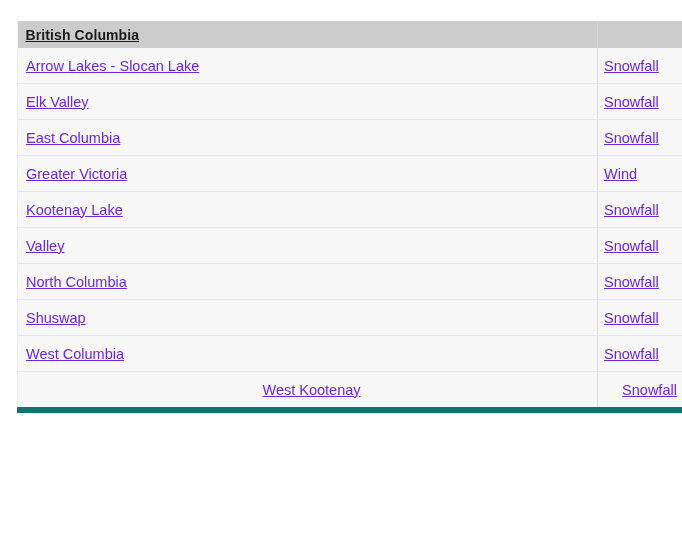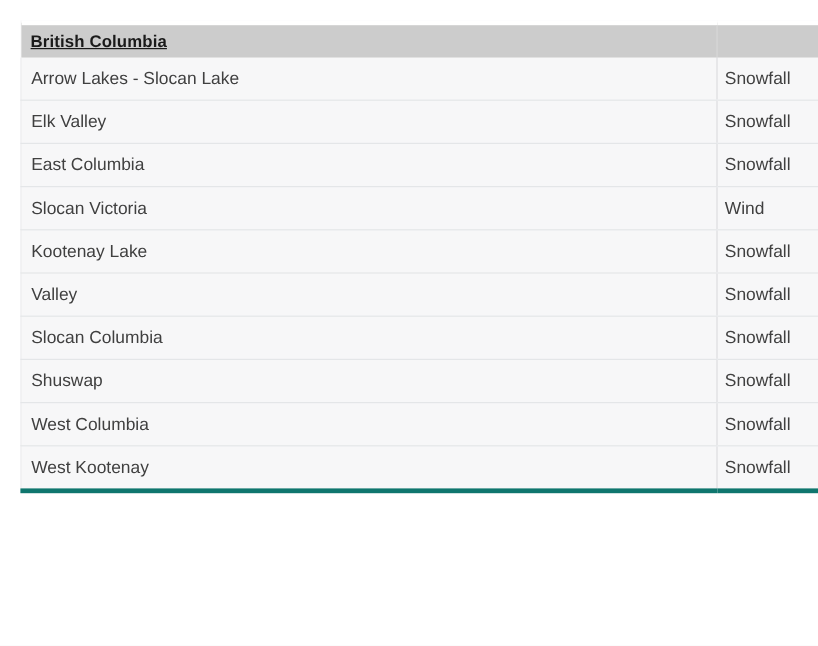--- a/index.html
+++ b/index.html
@@ -56,37 +56,39 @@
 
   
   .data-row > td {
     height: 35px;
     background: #f7f7f8;
     border-bottom: 1px solid #e4e6e8;
     padding: 0;
     vertical-align: middle;
   }
   .data-row:last-child > td {
-    border-bottom: 4px solid #0f766e;
+    border-bottom: 6px solid #0f766e;
+    text-align: center;
   }
 
   .cell-region {
     padding-left: 8px !important;
     border-left: 1px solid #ededef;
   }
   .cell-hazard {
     padding-left: 6px !important;
     border-left: 1px solid #dcdde0;
     border-right: 1px solid #ededef;
   }
 
   .link {
     font-size: 14.5px;
     line-height: 17px;
-    color: #404040;
+    color: #6d28d9;
+    text-decoration: underline;
     text-underline-offset: 1px;
     cursor: pointer;
     display: inline-block;
     white-space: nowrap;
   }
 
   .table-footer {
     width: 678px;
     height: 3px;
     background: #ffffff;
@@ -115,33 +117,33 @@
       </tr>
       <tr class="data-row">
         <td class="cell-region"><span class="link">Elk Valley</span></td>
         <td class="cell-hazard"><span class="link">Snowfall</span></td>
       </tr>
       <tr class="data-row">
         <td class="cell-region"><span class="link">East Columbia</span></td>
         <td class="cell-hazard"><span class="link">Snowfall</span></td>
       </tr>
       <tr class="data-row">
-        <td class="cell-region"><span class="link">Slocan Victoria</span></td>
+        <td class="cell-region"><span class="link">Greater Victoria</span></td>
         <td class="cell-hazard"><span class="link">Wind</span></td>
       </tr>
       <tr class="data-row">
         <td class="cell-region"><span class="link">Kootenay Lake</span></td>
         <td class="cell-hazard"><span class="link">Snowfall</span></td>
       </tr>
       <tr class="data-row">
         <td class="cell-region"><span class="link">Valley</span></td>
         <td class="cell-hazard"><span class="link">Snowfall</span></td>
       </tr>
       <tr class="data-row">
-        <td class="cell-region"><span class="link">Slocan Columbia</span></td>
+        <td class="cell-region"><span class="link">North Columbia</span></td>
         <td class="cell-hazard"><span class="link">Snowfall</span></td>
       </tr>
       <tr class="data-row">
         <td class="cell-region"><span class="link">Shuswap</span></td>
         <td class="cell-hazard"><span class="link">Snowfall</span></td>
       </tr>
       <tr class="data-row">
         <td class="cell-region"><span class="link">West Columbia</span></td>
         <td class="cell-hazard"><span class="link">Snowfall</span></td>
       </tr>

